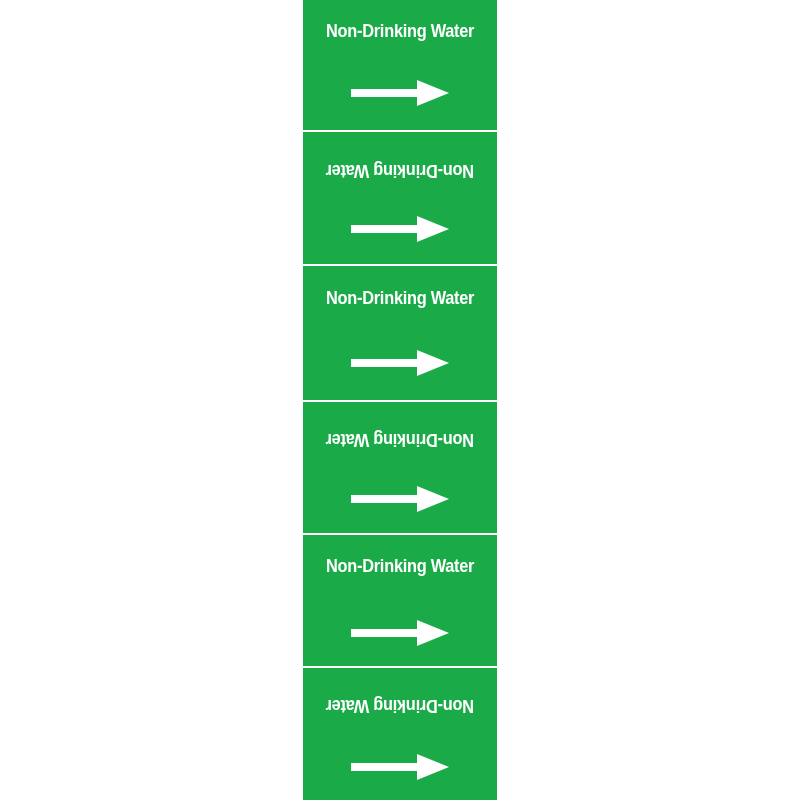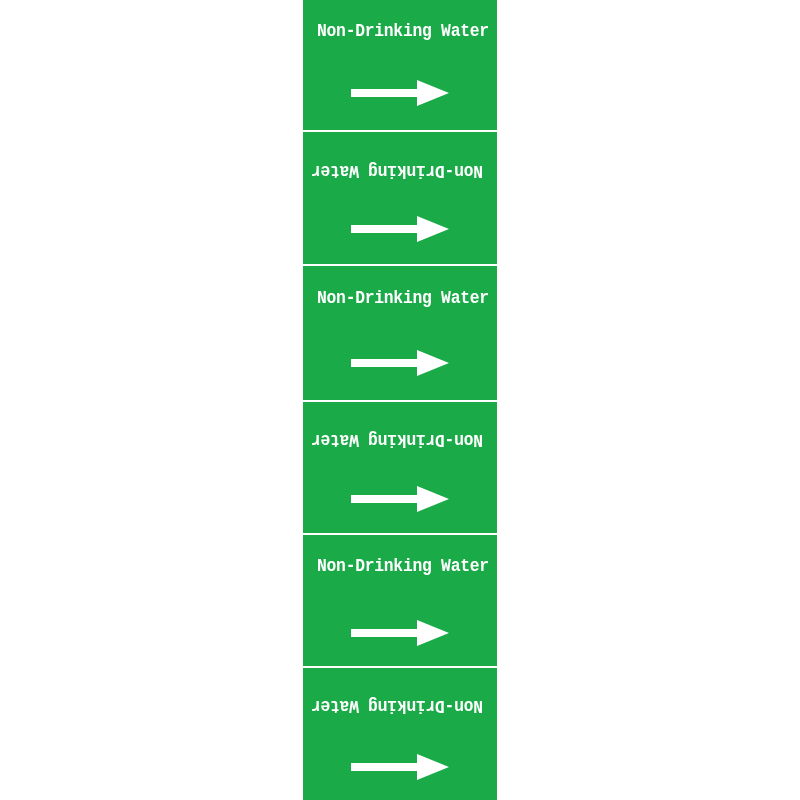--- a/index.html
+++ b/index.html
@@ -9,21 +9,21 @@
     background: #1aab48;
   }
   .segment {
     position: absolute; left: 0; width: 194px; height: 133px;
   }
   .divider {
     position: absolute; left: 0; width: 194px; height: 2px; background: #ffffff;
   }
   .label {
     position: absolute; left: 0; width: 194px; text-align: center;
-    color: #ffffff; font-family: Liberation Mono, monospace; font-weight: bold;
+    color: #ffffff; font-family: Liberation Sans, sans-serif; font-weight: bold;
     font-size: 19px; letter-spacing: -0.3px; white-space: nowrap;
     transform-origin: center center;
   }
   .label .t { display: inline-block; transform: scaleX(0.86); transform-origin: center; }
   .upright { top: 20px; }
   .flipped { top: 27px; transform: rotate(180deg); }
   .arrow { position: absolute; left: 48px; width: 98px; height: 26px; }
 </style>
 </head>
 <body>

